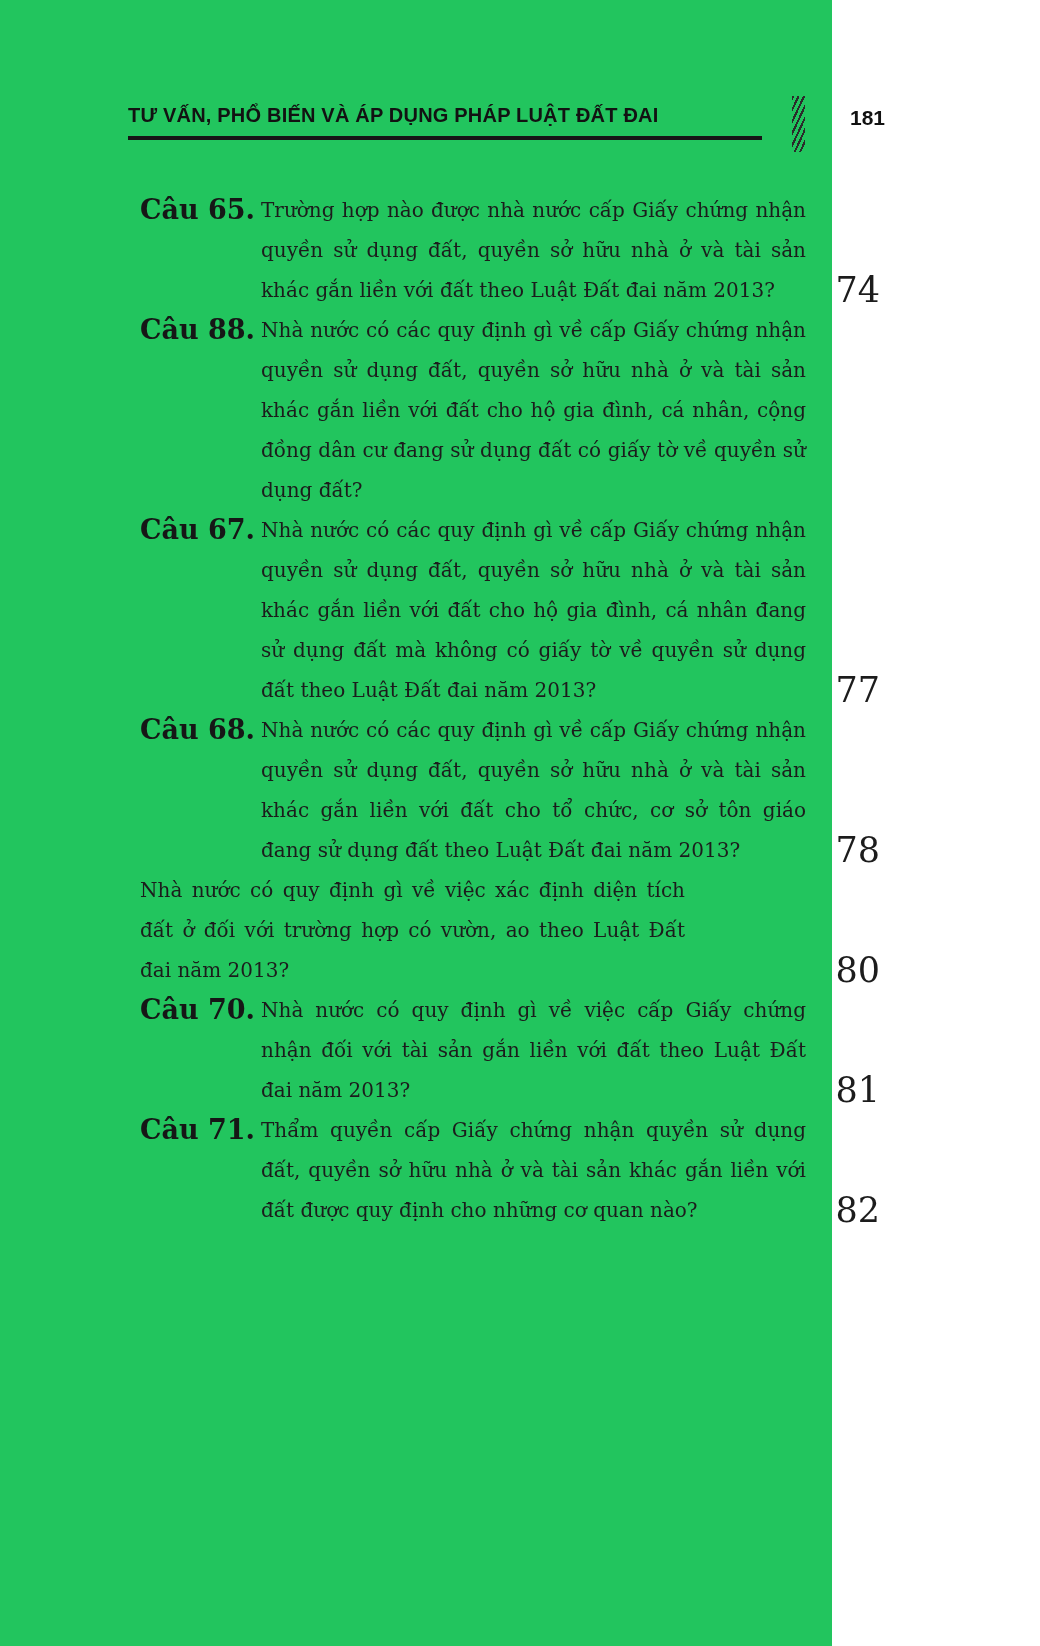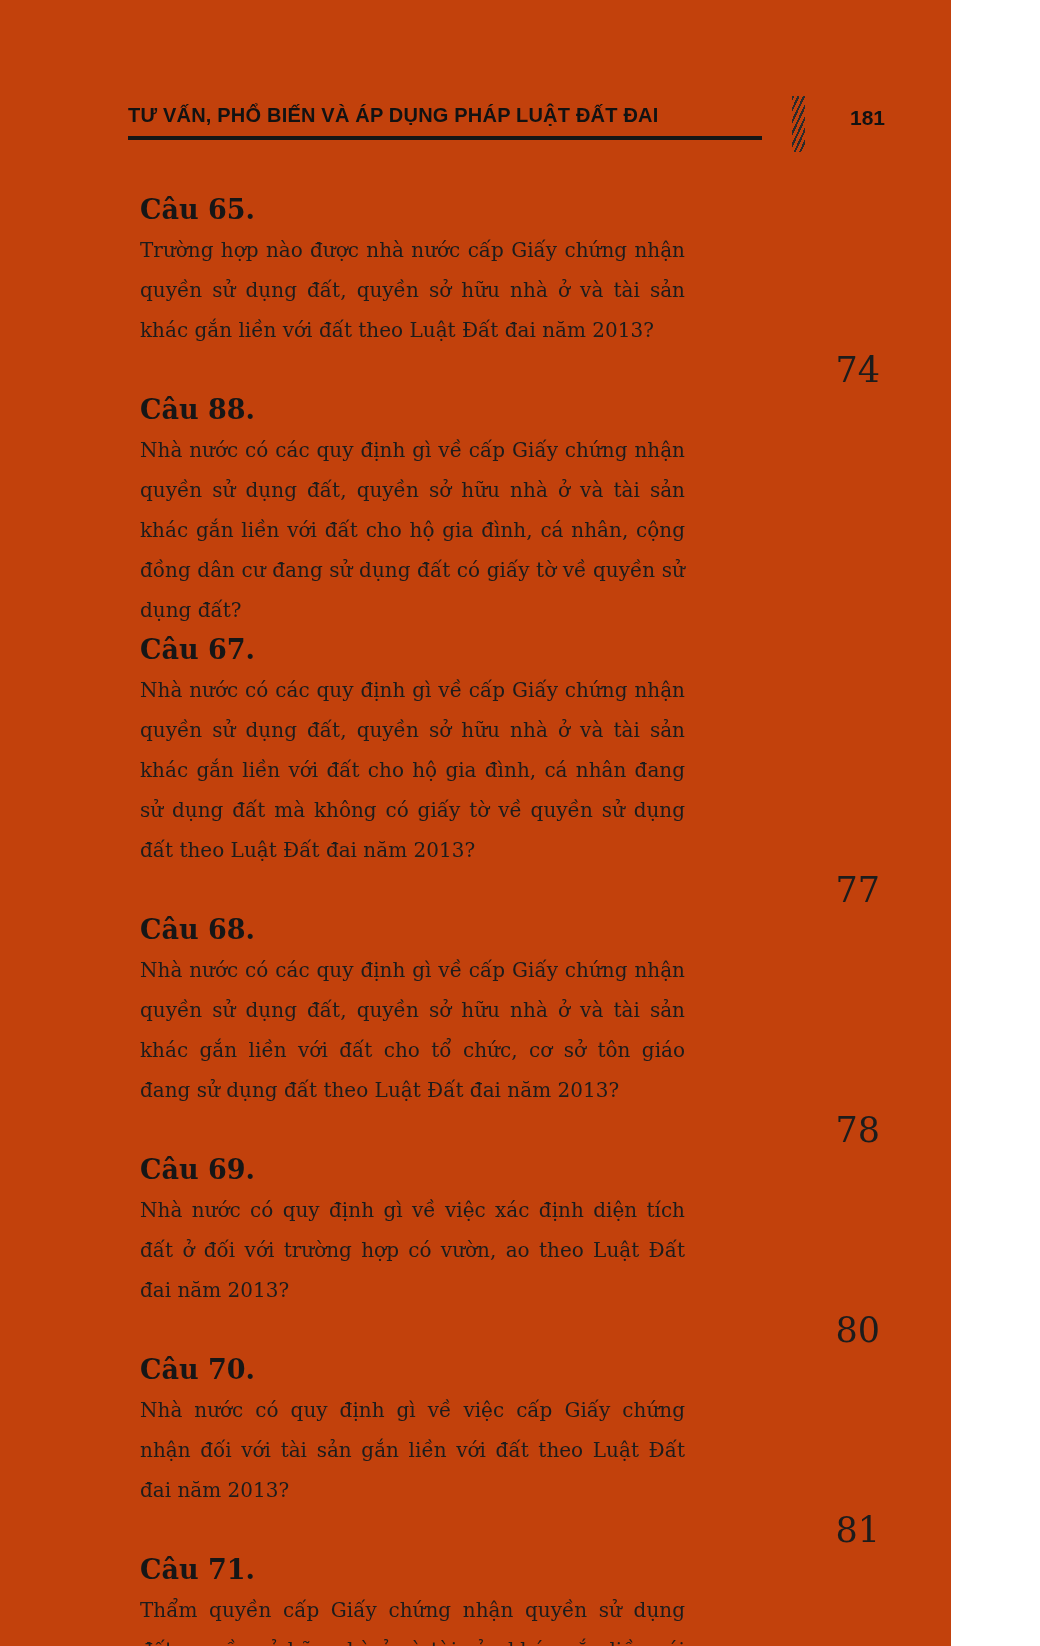--- a/index.html
+++ b/index.html
@@ -6,23 +6,23 @@
   html, body {
     width: 1040px;
     height: 1646px;
     background: #ffffff;
     font-family: "DejaVu Serif", serif;
     color: #1c1c1c;
     overflow: hidden;
   }
   .page {
     position: relative;
-    width: 951px;
+    width: 832px;
     height: 1646px;
-    background: #c2410c;
+    background: #22c55e;
   }
   
   .header {
     position: absolute;
     top: 104px;
     left: 128px;
     right: 150px;
     display: flex;
     align-items: flex-start;
   }
@@ -63,21 +63,20 @@
   
   .toc {
     position: absolute;
     top: 190px;
     left: 140px;
     width: 740px;
   }
   .entry {
     display: flex;
     align-items: stretch;
-    flex-direction: column;
   }
   .entry-label {
     width: 121px;
     flex-shrink: 0;
     font-weight: 700;
     font-size: 27px;
     line-height: 40px;
     color: #161616;
   }
   .entry-text {
@@ -130,21 +129,20 @@
       <div class="entry-page">77</div>
     </div>
 
     <div class="entry">
       <div class="entry-label">Câu 68.</div>
       <div class="entry-text">Nhà nước có các quy định gì về cấp Giấy chứng nhận quyền sử dụng đất, quyền sở hữu nhà ở và tài sản khác gắn liền với đất cho tổ chức, cơ sở tôn giáo đang sử dụng đất theo Luật Đất đai năm 2013?</div>
       <div class="entry-page">78</div>
     </div>
 
     <div class="entry">
-      <div class="entry-label">Câu 69.</div>
       <div class="entry-text">Nhà nước có quy định gì về việc xác định diện tích đất ở đối với trường hợp có vườn, ao theo Luật Đất đai năm 2013?</div>
       <div class="entry-page">80</div>
     </div>
 
     <div class="entry">
       <div class="entry-label">Câu 70.</div>
       <div class="entry-text">Nhà nước có quy định gì về việc cấp Giấy chứng nhận đối với tài sản gắn liền với đất theo Luật Đất đai năm 2013?</div>
       <div class="entry-page">81</div>
     </div>
 

